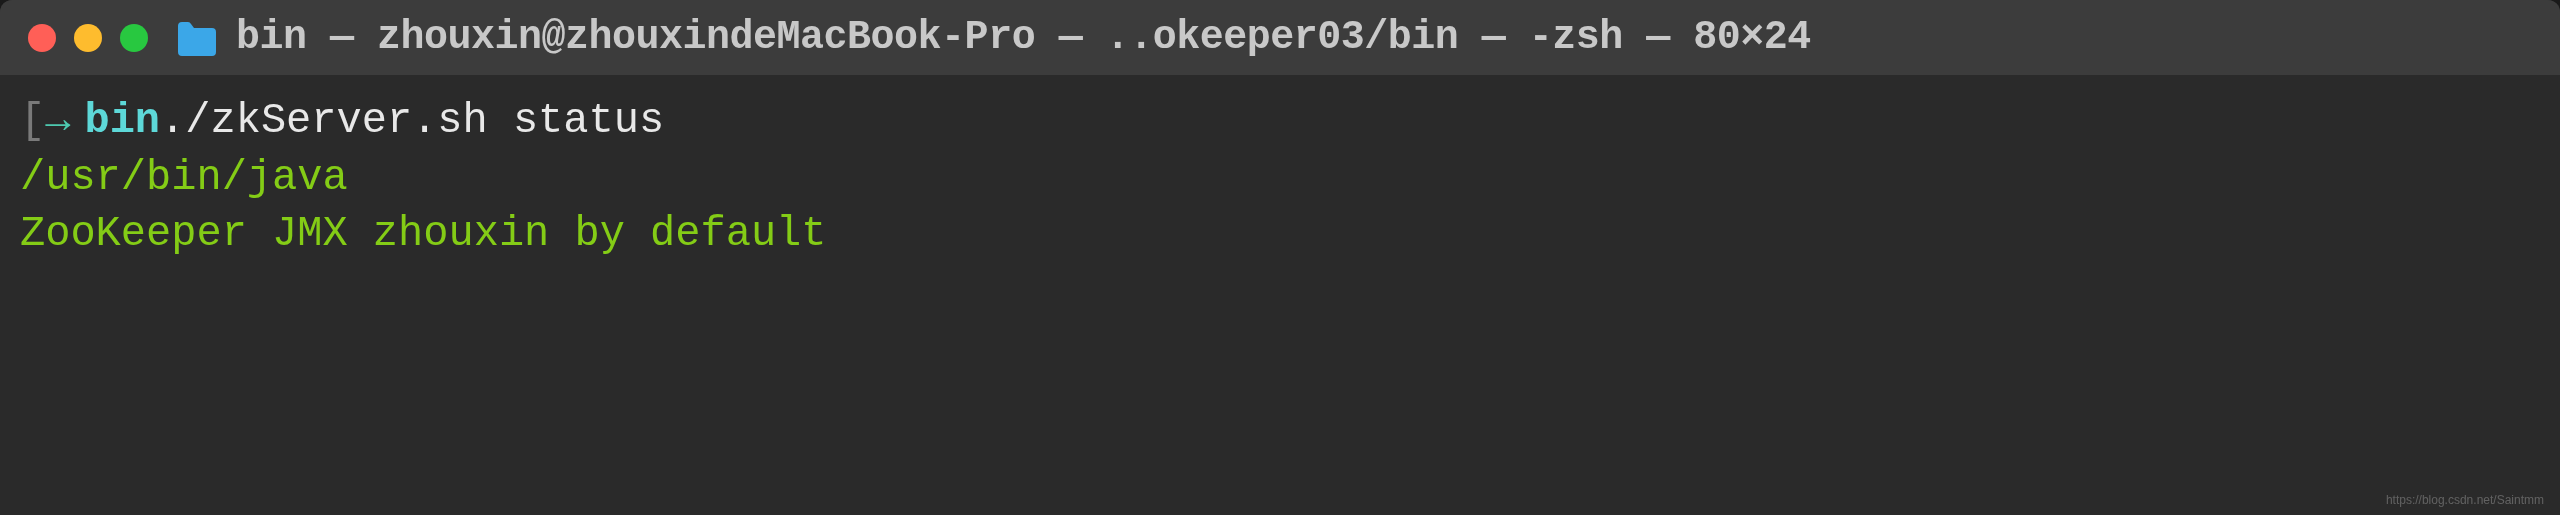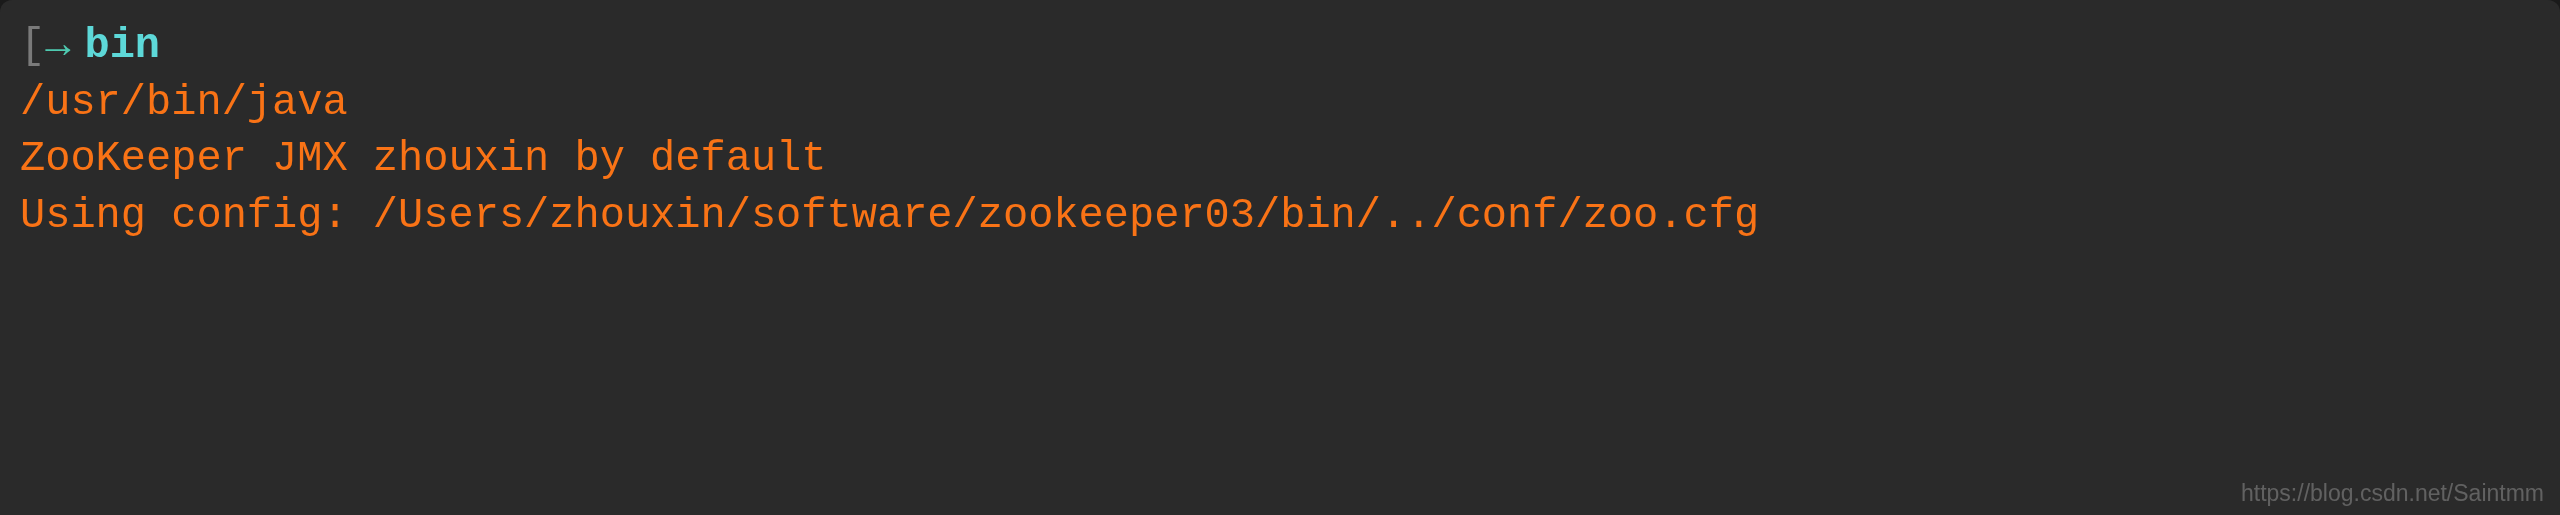--- a/index.html
+++ b/index.html
@@ -75,41 +75,52 @@
       margin-right: 14px;
     }
     .dir {
       color: #5dd8d8;
       font-weight: 600;
     }
     .command {
       color: #e8e8e8;
     }
     .output-line {
-      color: #f97316;
+      color: #84cc16;
       white-space: pre;
       font-family: Liberation Mono, monospace;
     }
     .watermark {
       position: absolute;
       bottom: 8px;
       right: 16px;
       color: rgba(200,200,200,0.35);
-      font-size: 23px;
+      font-size: 12px;
       font-family: Arial, sans-serif;
     }
   </style>
 </head>
 <body>
 
 <div class="window">
+  <div class="titlebar">
+    <div class="traffic-lights">
+      <div class="traffic-light red"></div>
+      <div class="traffic-light yellow"></div>
+      <div class="traffic-light green"></div>
+    </div>
+    <svg class="folder-icon" viewBox="0 0 42 36">
+      <path d="M2 6 L2 32 Q2 36 6 36 L36 36 Q40 36 40 32 L40 12 Q40 8 36 8 L18 8 L15 4 Q14 2 12 2 L6 2 Q2 2 2 6 Z" fill="#3ba7e8"></path>
+    </svg>
+    <span class="title-text">bin — zhouxin@zhouxindeMacBook-Pro — ..okeeper03/bin — -zsh — 80×24</span>
+  </div>
   <div class="terminal-content">
     <div class="prompt-line">
       <span class="bracket">[</span>
       <span class="arrow">→</span>
       <span class="dir">bin</span>
+      <span class="command">./zkServer.sh status</span>
     </div>
     <div class="output-line">/usr/bin/java</div>
     <div class="output-line">ZooKeeper JMX zhouxin by default</div>
-    <div class="output-line">Using config: /Users/zhouxin/software/zookeeper03/bin/../conf/zoo.cfg</div>
   </div>
 </div>
 <div class="watermark">https://blog.csdn.net/Saintmm</div>
 
 </body></html>

